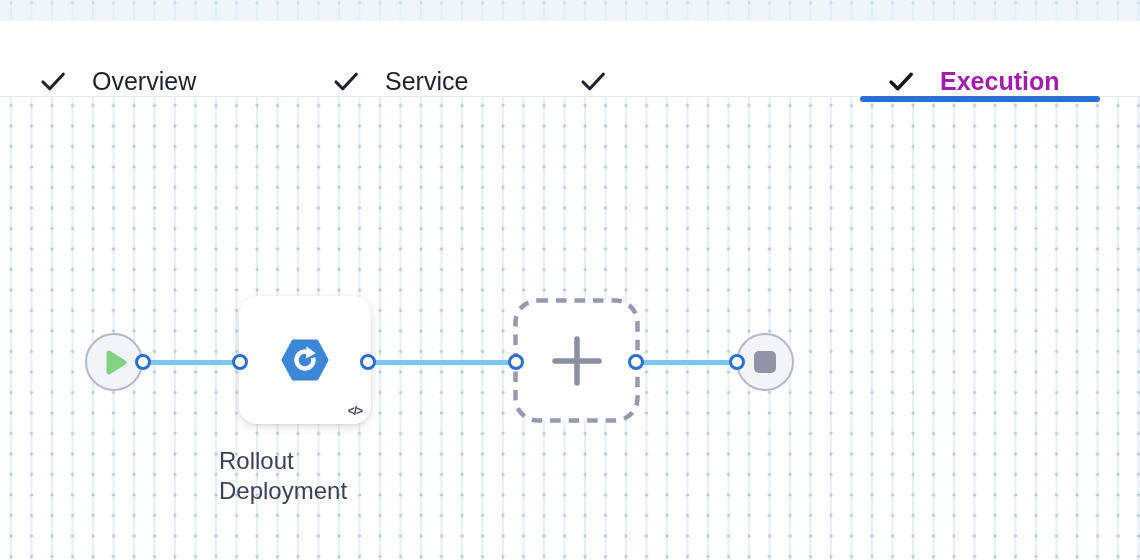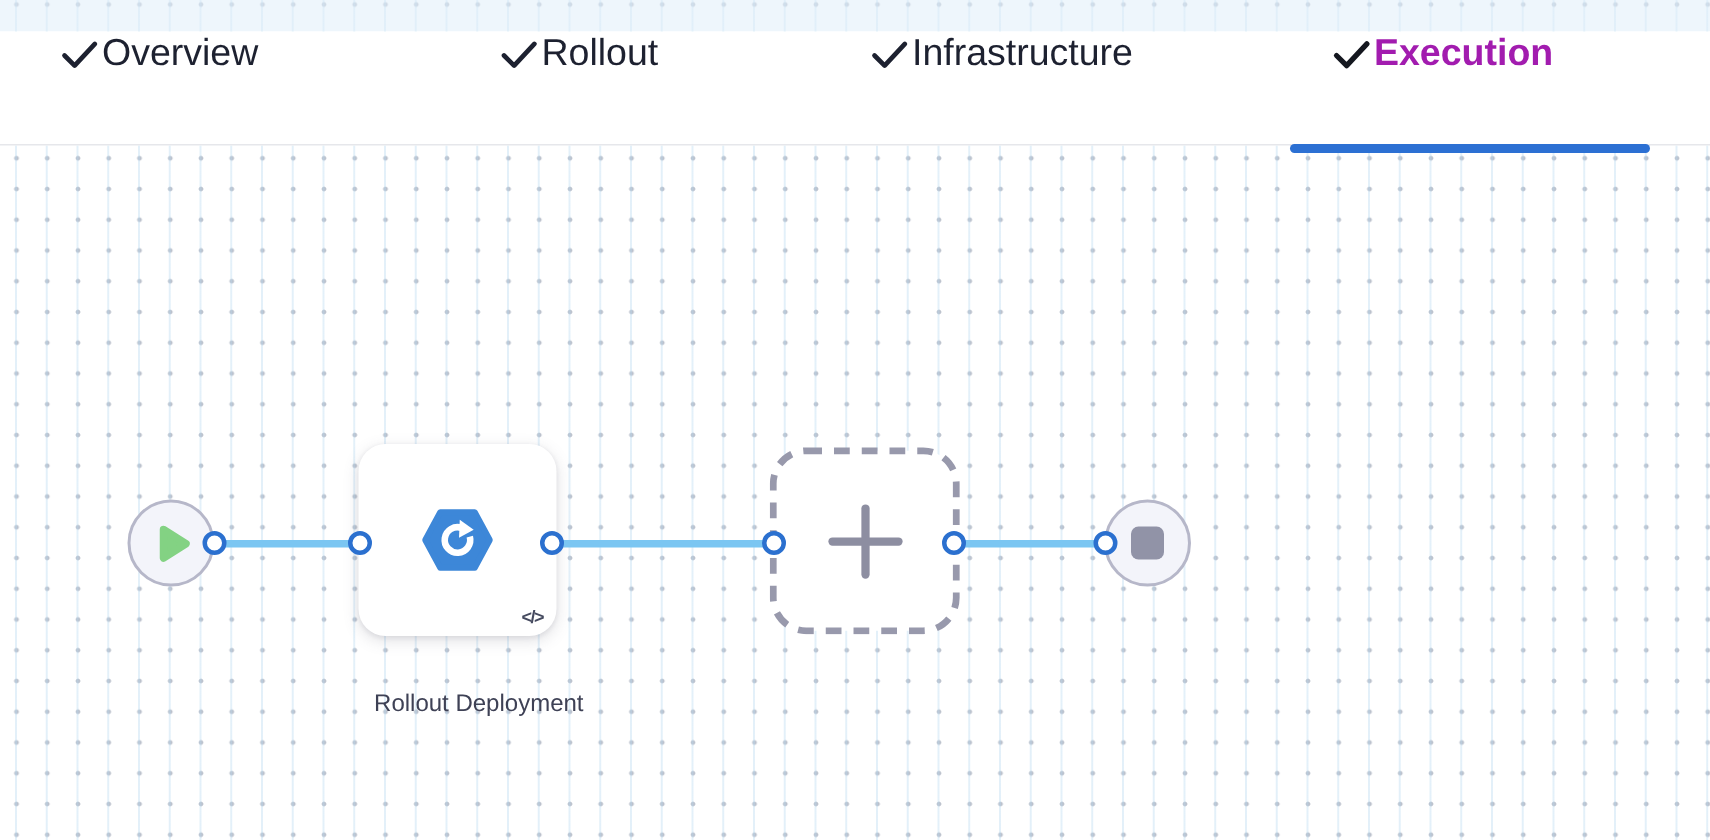--- a/index.html
+++ b/index.html
@@ -22,21 +22,21 @@
     background:rgba(224,239,249,0.55); z-index:5;
   }
 
   
   .tabbar {
     position:absolute; left:0; top:21px; width:100%; height:76px;
     background:#ffffff; border-bottom:1px solid #e6e7eb; z-index:6;
   }
   .tab {
     position:absolute; top:0; height:100%;
-    display:flex; align-items:flex-start; gap:0; cursor:pointer;
+    display:flex; align-items:flex-end; gap:24px; cursor:pointer;
   }
   .tab-label { font-size:25px; font-weight:500; color:#1d2130; white-space:nowrap; }
   .tab.active .tab-label { font-weight:700; color:#a21caf; }
   .tab-check { width:30px; height:30px; flex:0 0 auto; }
   .underline {
     position:absolute; left:860px; top:96px; width:240px; height:6px;
     border-radius:3px; background:#2c70d3; z-index:7;
   }
 
   
@@ -80,22 +80,22 @@
     background:#ffffff; border:3px solid #2b70cf;
   }
   .port.p-start { left:0; }
   .port.p-end   { right:0; }
   .c1 { left:135px; width:113px; }
   .c2 { left:360px; width:164px; }
   .c3 { left:628px; width:117px; }
 
   
   .node-label {
-    position:absolute; text-align:right; color:#3e4155;
-    font-size:16px; line-height:48px; z-index:2;
+    position:absolute; text-align:left; color:#3e4155;
+    font-size:24px; line-height:30px; z-index:2;
   }
   .label-rollout { left:219px; top:446px; width:170px; }
   .label-addstep { left:486px; top:446px; width:180px; }
 </style>
 </head>
 <body>
 
 <div class="page">
 
   <div class="top-tint"></div>
@@ -104,27 +104,26 @@
     <div class="tab" style="left:38px">
       <svg class="tab-check" viewBox="0 0 24 24">
         <polyline points="4,12.8 9.4,18.2 20.2,6.6" fill="none" stroke="#1d2130" stroke-width="2.5" stroke-linecap="round" stroke-linejoin="round"></polyline>
       </svg>
       <span class="tab-label">Overview</span>
     </div>
     <div class="tab" style="left:331px">
       <svg class="tab-check" viewBox="0 0 24 24">
         <polyline points="4,12.8 9.4,18.2 20.2,6.6" fill="none" stroke="#1d2130" stroke-width="2.5" stroke-linecap="round" stroke-linejoin="round"></polyline>
       </svg>
-      <span class="tab-label">Rollout</span>
+      <span class="tab-label">Service</span>
     </div>
     <div class="tab" style="left:578px">
       <svg class="tab-check" viewBox="0 0 24 24">
         <polyline points="4,12.8 9.4,18.2 20.2,6.6" fill="none" stroke="#1d2130" stroke-width="2.5" stroke-linecap="round" stroke-linejoin="round"></polyline>
       </svg>
-      <span class="tab-label">Infrastructure</span>
     </div>
     <div class="tab active" style="left:886px">
       <svg class="tab-check" viewBox="0 0 24 24">
         <polyline points="4,12.8 9.4,18.2 20.2,6.6" fill="none" stroke="#14171f" stroke-width="2.8" stroke-linecap="round" stroke-linejoin="round"></polyline>
       </svg>
       <span class="tab-label">Execution</span>
     </div>
   </div>
   <div class="underline"></div>
 

